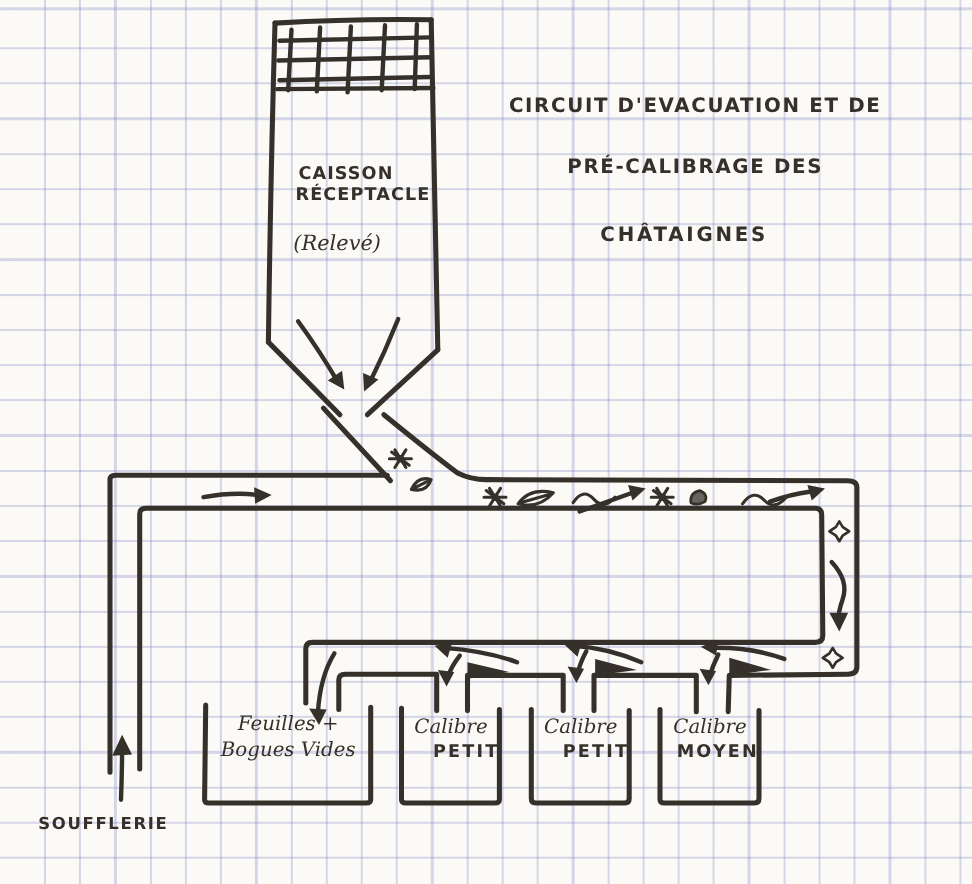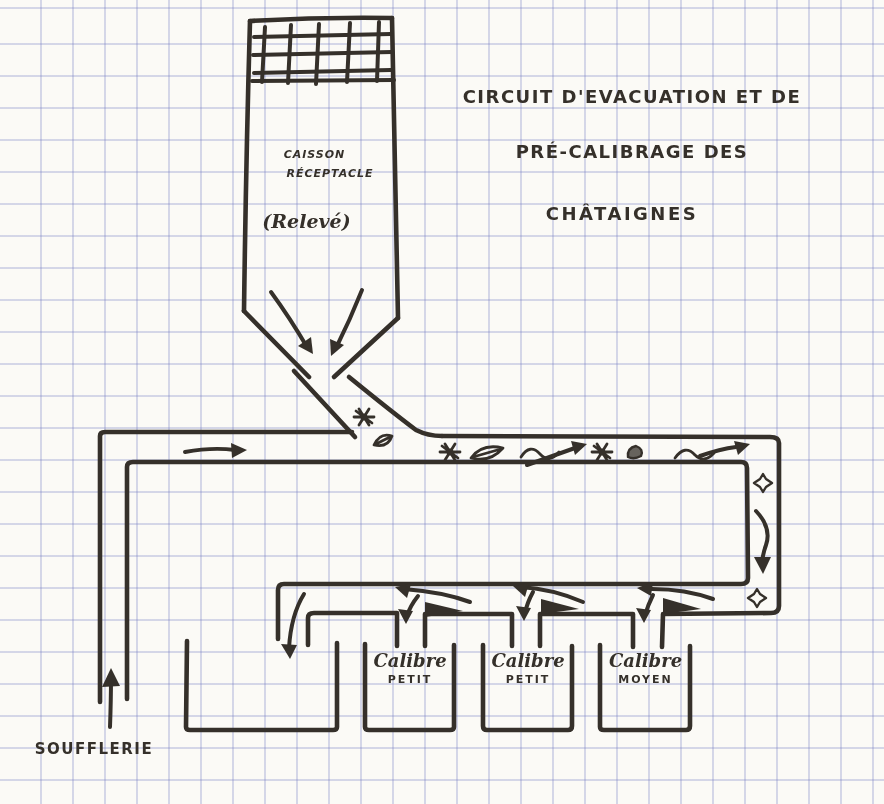--- a/index.html
+++ b/index.html
@@ -23,25 +23,25 @@
   #drawing{position:absolute;inset:0;color:var(--ink);}
   #drawing path, #drawing line{stroke:currentColor;fill:none;stroke-linecap:round;stroke-linejoin:round;}
   #drawing .w{stroke-width:4.6;}
   #drawing .m{stroke-width:4;}
   #drawing .s{stroke-width:2.8;}
   #drawing polygon{fill:currentColor;stroke:none;}
   #drawing .blob{fill:rgba(53,48,42,0.75);stroke:currentColor;stroke-width:2.4;}
   #drawing .hollow{fill:none;stroke:currentColor;stroke-width:2.4;}
   .lbl{position:absolute;text-align:center;line-height:1.25;color:var(--ink);}
   .caps{font-family:"DejaVu Sans", sans-serif;font-weight:bold;}
-  .cursive{font-family:"DejaVu Serif", serif;font-style:italic;font-weight:bold;}
+  .cursive{font-family:"DejaVu Serif", serif;font-style:italic;font-weight:normal;}
   .title-line{font-size:18px;letter-spacing:1.5px;}
-  .hopper-cap{font-size:11px;letter-spacing:1px;font-style:italic;}
+  .hopper-cap{font-size:16px;letter-spacing:1px;}
   .bin .cursive{font-size:18px;}
-  .bin .caps{font-size:11px;letter-spacing:2px;}
+  .bin .caps{font-size:16px;letter-spacing:2px;text-align:right;}
 </style>
 </head>
 <body>
 
 <div id="canvas">
 
   <svg id="drawing" width="884" height="804" viewBox="0 0 884 804" xmlns="http://www.w3.org/2000/svg">
 
     <g>
       <path class="w" d="M 250,21 Q 320,17 392,18"></path>
@@ -178,20 +178,24 @@
   <div class="lbl caps title-line" style="left:474px;top:141px;width:316px;">PRÉ-CALIBRAGE DES</div>
   <div class="lbl caps title-line" style="left:444px;top:86px;width:376px;">CIRCUIT D'EVACUATION ET DE</div>
   <div class="lbl caps title-line" style="left:474px;top:203px;width:296px;letter-spacing:2.5px;text-align:center;">CHÂTAIGNES</div>
 
   <div class="lbl caps hopper-cap" style="left:252px;top:148px;width:125px;">CAISSON</div>
   <div class="lbl caps hopper-cap" style="left:252px;top:167px;width:156px;">RÉCEPTACLE</div>
   <div class="lbl cursive" style="left:244px;top:210px;width:125px;font-size:19px;">(Relevé)</div>
 
   <div class="lbl caps" style="left:34px;top:740px;width:120px;font-size:15px;letter-spacing:1.5px;text-align:center;">SOUFFLERIE</div>
 
+  <div class="lbl bin" style="left:189px;top:648px;width:146px;">
+    <div class="cursive">Feuilles +</div>
+    <div class="cursive">Bogues Vides</div>
+  </div>
   <div class="lbl bin" style="left:366px;top:650px;width:88px;">
     <div class="cursive">Calibre</div>
     <div class="caps">PETIT</div>
   </div>
   <div class="lbl bin" style="left:484px;top:650px;width:88px;">
     <div class="cursive">Calibre</div>
     <div class="caps">PETIT</div>
   </div>
   <div class="lbl bin" style="left:601px;top:650px;width:89px;">
     <div class="cursive">Calibre</div>

